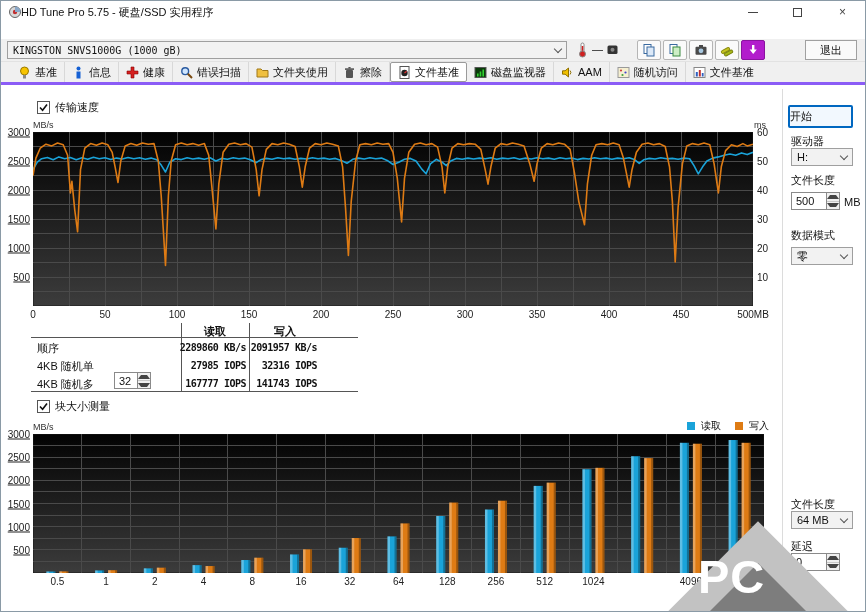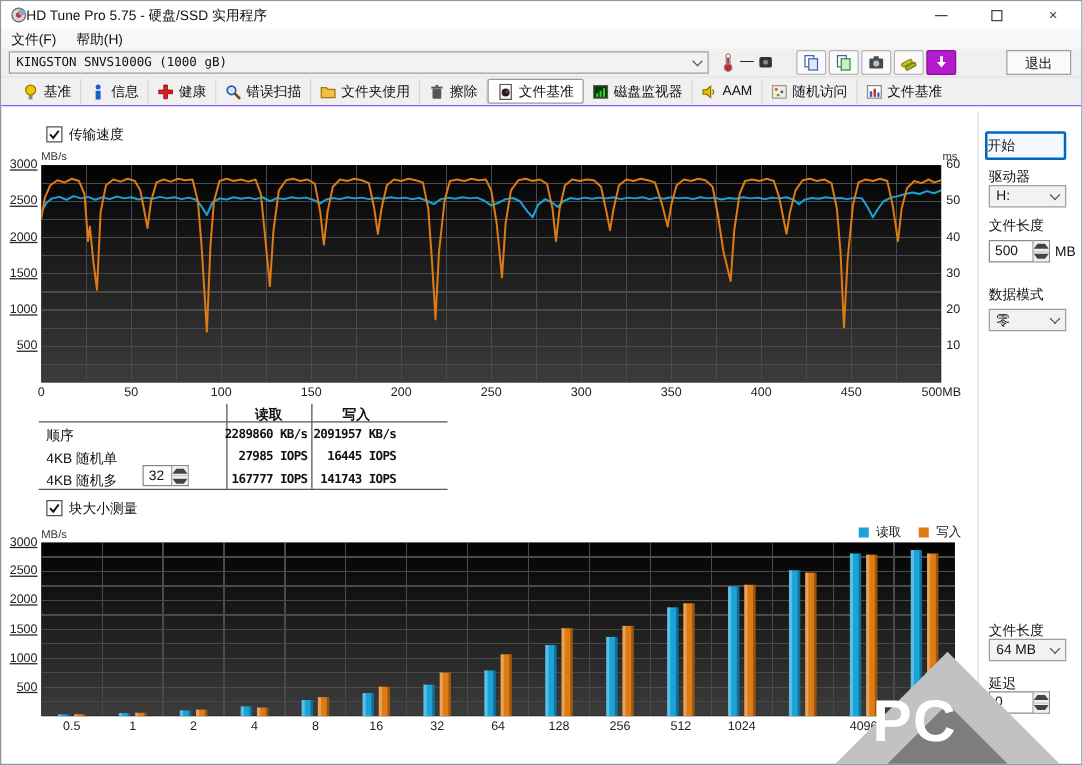--- a/index.html
+++ b/index.html
@@ -27,21 +27,21 @@
 
   
   #drivebar { position:absolute; left:0; top:38px; width:100%; height:22px; background:#f0f0f0; }
   .combo { background:#f2f2f2; border:1px solid #9f9f9f; display:flex; align-items:center; justify-content:space-between; padding:0 5px; }
   .combo .val { font-size:11px; white-space:nowrap; overflow:hidden; }
   .chev { width:6px; height:6px; border-right:1px solid #555; border-bottom:1px solid #555; transform:rotate(45deg); margin-top:-3px; flex:0 0 auto; }
   .toolbtn { position:absolute; top:1px; width:24px; height:20px; background:#fafafa; border:1px solid #b5b5b5; border-radius:2px; display:flex; align-items:center; justify-content:center; }
   .pushbtn { background:#fafafa; border:1px solid #a0a0a0; font-size:11px; display:flex; align-items:center; justify-content:center;margin-left:32px; }
 
   
-  #tabbar { position:absolute; left:0; top:60px; width:100%; height:24px; background:#f0f0f0; border-top:1px solid #e2e2e2; border-bottom:1px solid #8b5cf6; display:flex; align-items:center; padding-left:10px; }
+  #tabbar { position:absolute; left:0; top:60px; width:100%; height:24px; background:#f0f0f0; border-top:1px solid #e2e2e2; border-bottom:3px solid #8b5cf6; display:flex; align-items:center; padding-left:10px; }
   .tab { display:flex; align-items:center; gap:4px; height:20px; padding:0 7px; font-size:11px; border-right:1px solid #d8d8d8; }
   .tab.active { background:#fff; border:1px solid #9a9a9a; border-radius:2px; }
   .tab svg { flex:0 0 auto; }
 
   
   .chart-svg { position:absolute; display:block; }
   .ylabels span, .y2labels span { position:absolute; transform:translateY(-50%); font-size:10px; color:#222; }
   .ylabels span { right:0;text-decoration:underline; }
   .xlabels span { position:absolute; transform:translateX(-50%); font-size:10px; color:#222; white-space:nowrap; }
   .unit { font-size:9px; color:#333; }
@@ -96,24 +96,20 @@
         </div>
       <div class="winbtn">
           <div class="glyph-max"></div>
         </div>
       <div class="winbtn">
           <span>×</span>
         </div>
     </div>
   </div>
 
-  <div id="menubar">
-    <span class="menuitem">文件(F)</span>
-    <span class="menuitem">帮助(H)</span>
-  </div>
 
   <div id="drivebar">
     <div class="combo abs" style="left:6px;top:2px;width:560px;height:18px">
       <span class="val" style="font-family:'DejaVu Sans Mono',monospace;font-size:10px">KINGSTON SNVS1000G (1000 gB)</span>
       <div class="chev"></div>
     </div>
     <svg class="abs" style="left:576px;top:3px" width="11" height="16">
       <rect x="4" y="1" width="3" height="9" rx="1.5" fill="#fff" stroke="#888"></rect>
         <rect x="4.7" y="4" width="1.6" height="6" fill="#d02020"></rect>
         <circle cx="5.5" cy="12" r="3" fill="#d02020" stroke="#888"></circle>
@@ -337,21 +333,21 @@
   <div class="tline" style="left:248px;top:322px;width:1px;height:68px"></div>
   <span class="thead" style="left:214px;top:323px">读取</span>
   <span class="thead" style="left:284px;top:323px">写入</span>
 
   <span class="abs lbl" style="left:36px;top:340px">顺序</span>
   <span class="tval" style="left:150px;top:341px;width:95px">2289860 KB/s</span>
   <span class="tval" style="left:221px;top:341px;width:95px">2091957 KB/s</span>
 
   <span class="abs lbl" style="left:36px;top:358px">4KB 随机单</span>
   <span class="tval" style="left:150px;top:359px;width:95px">27985 IOPS</span>
-  <span class="tval" style="left:221px;top:359px;width:95px">16445 IOPS</span>
+  <span class="tval" style="left:221px;top:359px;width:95px">32316 IOPS</span>
 
   <span class="abs lbl" style="left:36px;top:376px">4KB 随机多</span>
   <div class="spin" style="left:113px;top:371px;height:17px">
     <div class="box" style="width:24px">
         <span>32</span>
       </div>
     <div class="btns">
         <div>
           <div class="tri-up"></div>
         </div>

